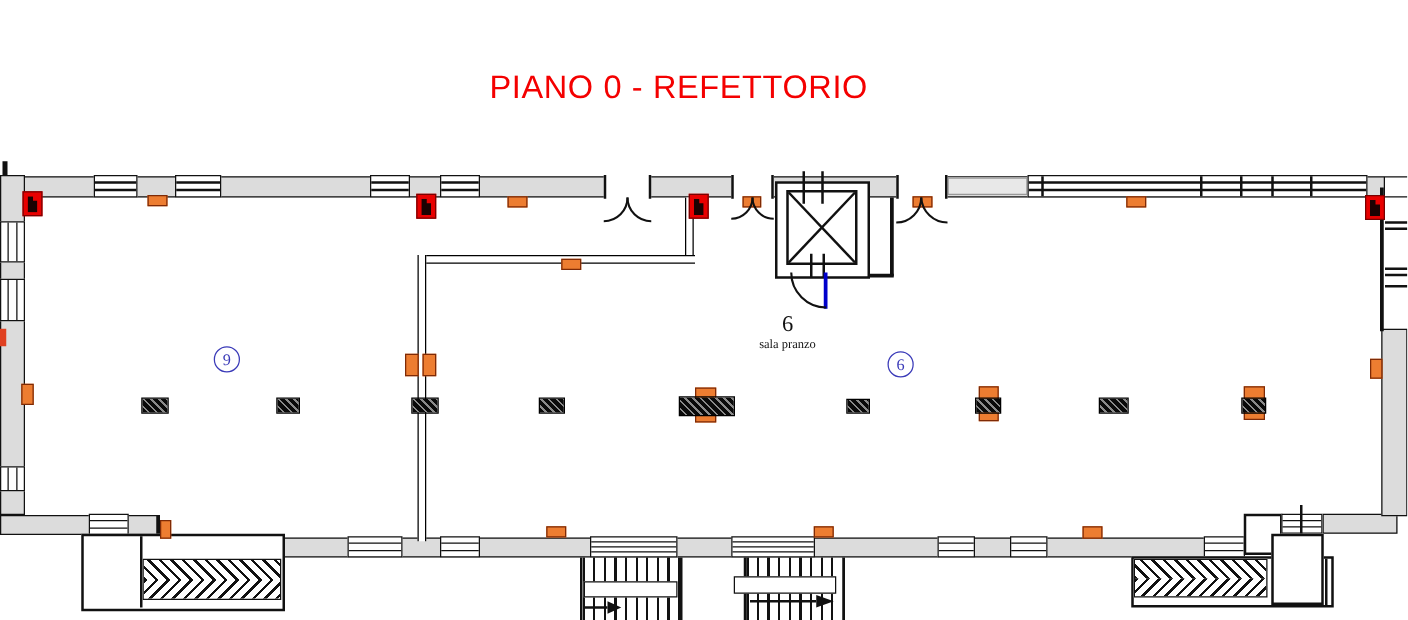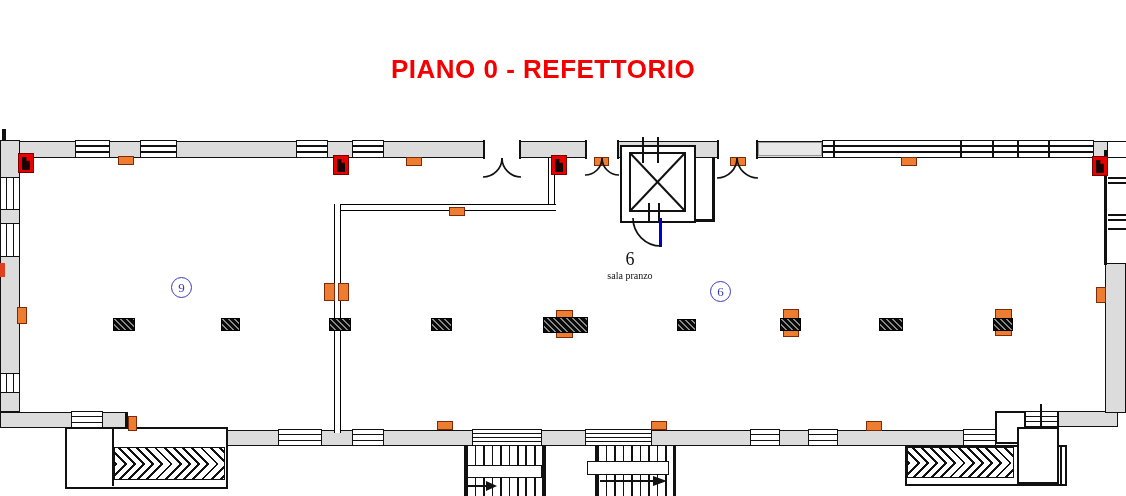--- a/index.html
+++ b/index.html
@@ -37,21 +37,21 @@
   .mR:after{content:"";position:absolute;left:3px;top:3px;width:8px;height:13px;background:#1b0202;
             clip-path:polygon(0 0,55% 0,55% 28%,100% 28%,100% 60%,55% 60%,100% 60%,100% 100%,0 100%);}
   .mH{position:absolute;box-sizing:border-box;border:1.6px solid #000;
       background:repeating-linear-gradient(45deg,#0a0a0a 0 3px,#8a8a8a 3px 4.4px);}
   
   .badge{position:absolute;width:19px;height:19px;border:1.6px solid #3A3AB8;border-radius:50%;
          color:#3A3AB8;font:13px "Liberation Serif",serif;display:flex;align-items:center;justify-content:center;}
   .roomnum{position:absolute;color:#111;font:18px "Liberation Serif",serif;text-align:center;}
   .roomname{position:absolute;color:#111;font:10px "Liberation Serif",serif;text-align:center;}
   .title{position:absolute;left:263px;top:54px;width:560px;text-align:center;color:#F40000;
-         font-weight:bold;font-size:26px;letter-spacing:0.5px;font-family:"Liberation Sans",sans-serif;}
+         font-weight:normal;font-size:26px;letter-spacing:0.5px;font-family:"Liberation Sans",sans-serif;}
   svg.overlay{position:absolute;left:0;top:0;pointer-events:none;}
 </style>
 </head>
 <body>
 
 <div id="canvas">
 
   <div class="title">PIANO 0 - REFETTORIO</div>
 
   <div class="w" style="left:2px;top:141px;width:1106px;height:17px;"></div>

